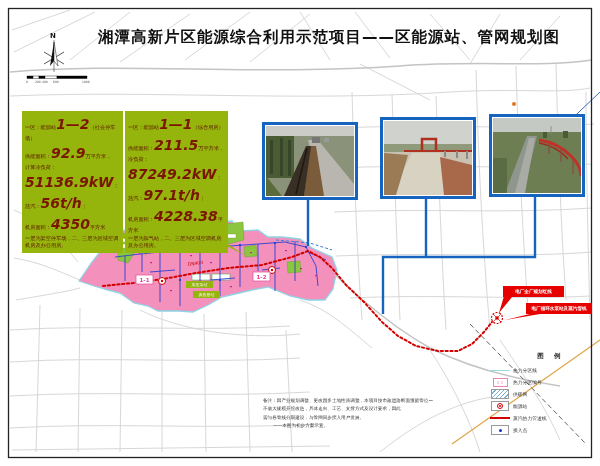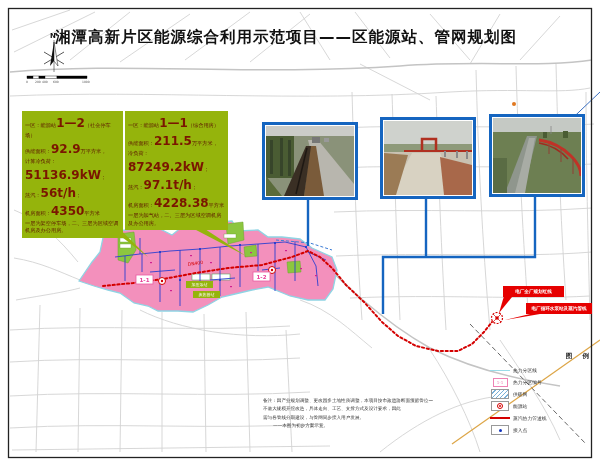--- a/index.html
+++ b/index.html
@@ -1,46 +1,46 @@
 <!DOCTYPE html>
 <html><head>
 <meta charset="utf-8">
 <style>
   html,body{margin:0;padding:0;background:#ffffff;}
   .page{position:relative;width:600px;height:466px;background:#ffffff;overflow:hidden;
         font-family:"DejaVu Sans",sans-serif;}
   .map-svg{position:absolute;left:0;top:0;}
-  .title{position:absolute;left:55px;right:40px;top:27px;text-align:left;
+  .title{position:absolute;left:55px;right:40px;top:27px;text-align:right;
          font-size:15.5px;font-weight:bold;color:#111;letter-spacing:1px;white-space:nowrap;}
   
   .info-box{position:absolute;background:#95b40c;color:#5d1600;padding:3px 3px;
             font-size:5.2px;line-height:1.5;}
   .info-box .row{white-space:normal;}
-  .info-box .big{font-size:12px;font-weight:bold;color:#7a1500;}
+  .info-box .big{font-size:14px;font-weight:bold;color:#7a1500;font-style:italic;}
   #box1{left:22px;top:111px;width:95px;}
   #box2{left:125px;top:111px;width:97px;}
   
   .photo-frame{position:absolute;border:3px solid #1565c0;background:#fff;padding:1px;}
   #photo1{left:262px;top:122px;width:88px;height:70px;}
   #photo2{left:380px;top:117px;width:88px;height:74px;}
   #photo3{left:489px;top:114px;width:88px;height:75px;}
   .photo-frame svg{display:block;}
   
   .red-label{position:absolute;background:#e60000;color:#fff;font-size:4.6px;font-weight:bold;
              display:flex;align-items:center;justify-content:center;white-space:nowrap;}
   #redlabel1{left:503px;top:286px;width:61px;height:11px;}
   #redlabel2{left:526px;top:303px;width:66px;height:11px;}
   
   .chip{position:absolute;background:#95b40c;color:#fff;font-size:4px;line-height:7px;
         text-align:center;}
   #chip1{left:186px;top:281px;width:27px;height:7px;}
   #chip2{left:193px;top:291px;width:27px;height:7px;}
   
   .legend{position:absolute;left:487px;top:352px;width:106px;}
-  .legend-title{text-align:right;padding-left:22px;font-size:6.5px;font-weight:bold;
+  .legend-title{text-align:center;padding-left:22px;font-size:6.5px;font-weight:bold;
                 letter-spacing:4px;color:#222;margin-bottom:3px;}
   .legend-row{display:flex;align-items:center;height:12px;}
   .legend-swatch{width:26px;display:flex;align-items:center;justify-content:center;flex:none;}
   .legend-label{font-size:4.8px;color:#333;white-space:nowrap;}
   .sw-zone-line{width:20px;height:0;border-top:1.6px solid #9adbe8;}
   .sw-zone-num{width:13px;height:7px;border:0.8px solid #ee82b4;color:#ee82b4;
                font-size:4px;line-height:7px;text-align:center;background:#fff;}
   .sw-hatch{width:16px;height:8px;border:0.7px solid #999;background:
      repeating-linear-gradient(135deg,#ffffff 0 2px,#7ab0d8 2px 3px);}
   .sw-box{width:16px;height:8px;border:0.7px solid #999;background:#fff;

